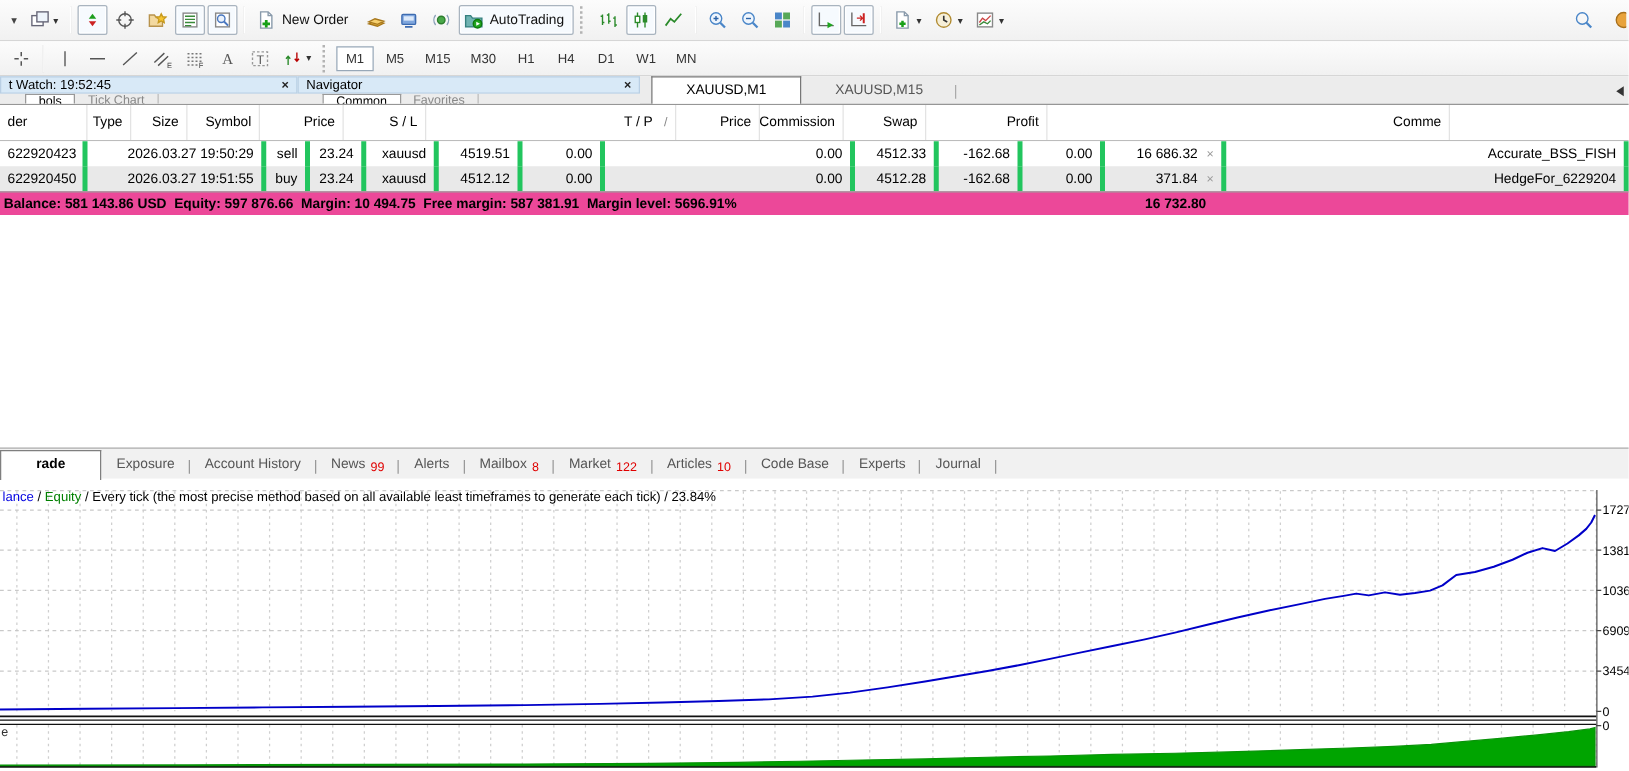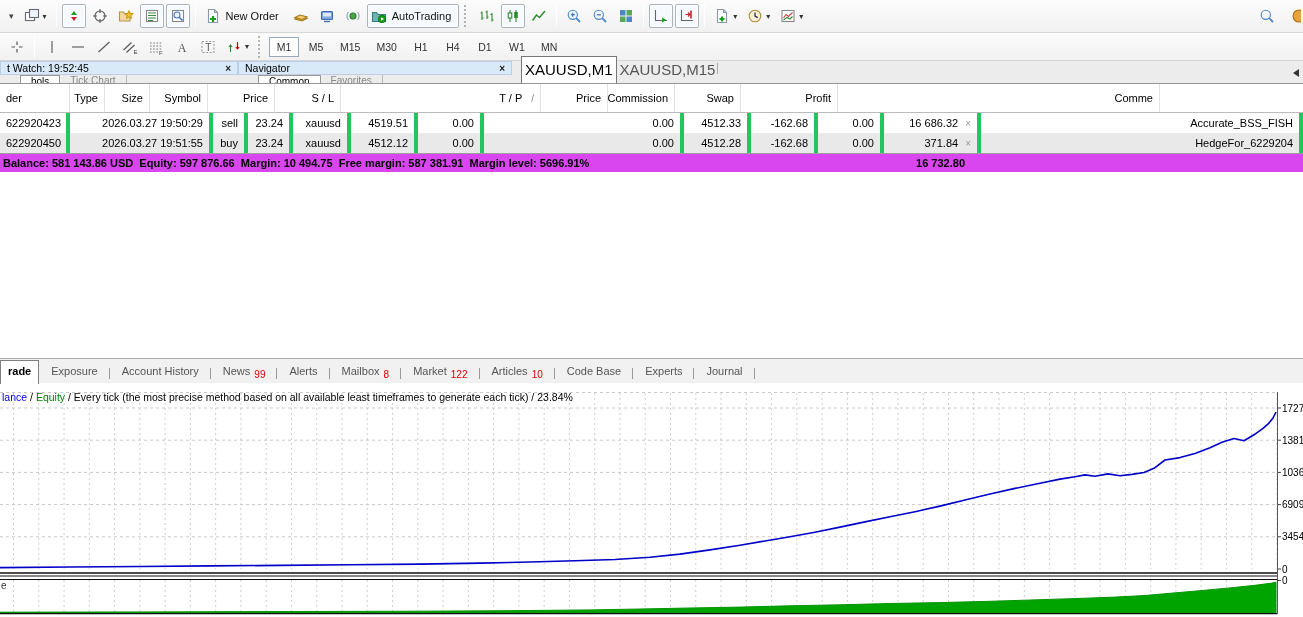--- a/index.html
+++ b/index.html
@@ -27,47 +27,47 @@
   .panelrow{height:23px;display:flex;background:#ececec;border-bottom:1px solid #969696;position:relative}
   .panel{display:flex;flex-direction:column}
   .panel.mw{width:238px}
   .panel.nv{width:274px}
   .phead{height:15px;background:#d8e9f7;border:1px solid #b9cfe4;display:flex;align-items:center;justify-content:space-between;padding:0 6px;font-size:10.5px}
   .pclose{font-weight:bold;font-size:10px;color:#222}
   .ptabs{height:8px;overflow:hidden;display:flex;padding-left:20px;background:#ececec}
   .ptab{font-size:10px;color:#888;padding:0 10px;border-right:1px solid #bbb;white-space:nowrap}
   .ptab.sel{background:#fff;border:1px solid #999;border-bottom:none;color:#000}
   .charttabs{flex:1;display:flex;align-items:flex-end;padding-left:9px;position:relative}
-  .ctab{font-size:15px;color:#555;padding:4px 3px 5px;position:relative;white-space:nowrap;cursor:default}
+  .ctab{font-size:11px;color:#555;padding:4px 27px 5px;position:relative;white-space:nowrap;cursor:default}
   .ctab.sel{background:#fff;border:1px solid #777;border-bottom:none;color:#000}
   .ctab:not(.sel)::after{content:"";position:absolute;right:0;top:6px;width:1px;height:11px;background:#aaa}
   .tabscroll{position:absolute;right:4px;bottom:6px;width:0;height:0;border-top:4px solid transparent;border-bottom:4px solid transparent;border-right:6px solid #333}
 
   
   .thead{height:29px;display:flex;background:#fff;border-bottom:1px solid #bcbcbc}
   .th{font-size:11px;color:#000;padding:0 6px;border-right:1px solid #e3e3e3;display:flex;align-items:center;justify-content:flex-end;white-space:nowrap;overflow:hidden;flex:none}
   .th.left{justify-content:flex-start}
   .trow{height:20px;display:flex;background:#fff}
   .trow.alt{background:#e9e9e9}
   .td{padding:0 6px;border-right:4px solid #22c55e;display:flex;align-items:center;justify-content:flex-end;white-space:nowrap;overflow:hidden;flex:none}
   .td.left{justify-content:flex-start}
   .closex{color:#9a9a9a;font-size:10px;margin-left:7px}
   .sortg{color:#888;margin-left:9px;font-size:10px}
 
-  .tsummary{height:19px;background:#d946ef;border-top:1px solid #9e9e9e;position:relative;display:flex;align-items:center;font-weight:bold;font-size:11px}
+  .tsummary{height:19px;background:#ec4899;border-top:1px solid #9e9e9e;position:relative;display:flex;align-items:center;font-weight:bold;font-size:11px}
   .stext{padding-left:3px;white-space:pre}
   .sprofit{position:absolute;right:338px}
 
   .wspace{height:186px;background:#fff}
 
   
   .tabbar{height:25px;background:#f1f1f1;border-top:1px solid #adadad;display:flex;align-items:center}
   .btab{position:relative;color:#555;padding:4px 12px 5px;font-size:11px;white-space:nowrap;cursor:default}
   .btab:not(.sel)::after{content:"";position:absolute;right:0;top:7px;width:1px;height:11px;background:#999}
-  .btab.sel{background:#fff;border:1px solid #7f7f7f;border-bottom:none;color:#000;font-weight:bold;padding:4px 7px 7px;margin-top:2px}
+  .btab.sel{background:#fff;border:1px solid #7f7f7f;border-bottom:none;color:#000;font-weight:bold;padding:4px 28px 7px;margin-top:2px}
   .badge{color:#e00000;font-size:10px;position:relative;top:3px;margin-left:1px}
 
   #tester{display:block;background:#fff}
 </style>
 </head>
 <body>
 
 <div class="app">
 
   <div class="tb tb1">

